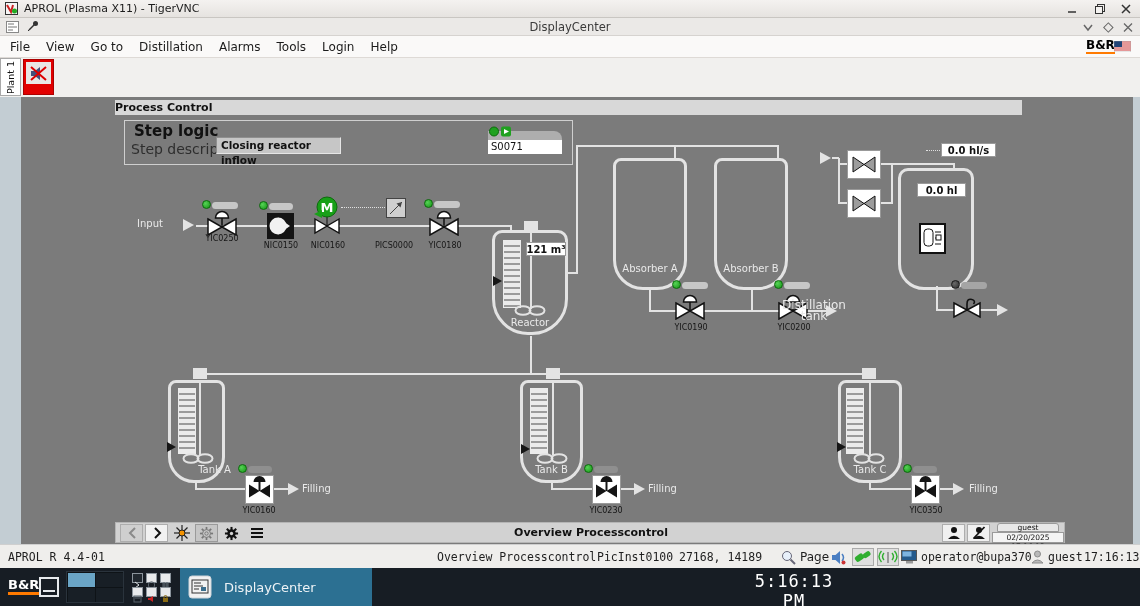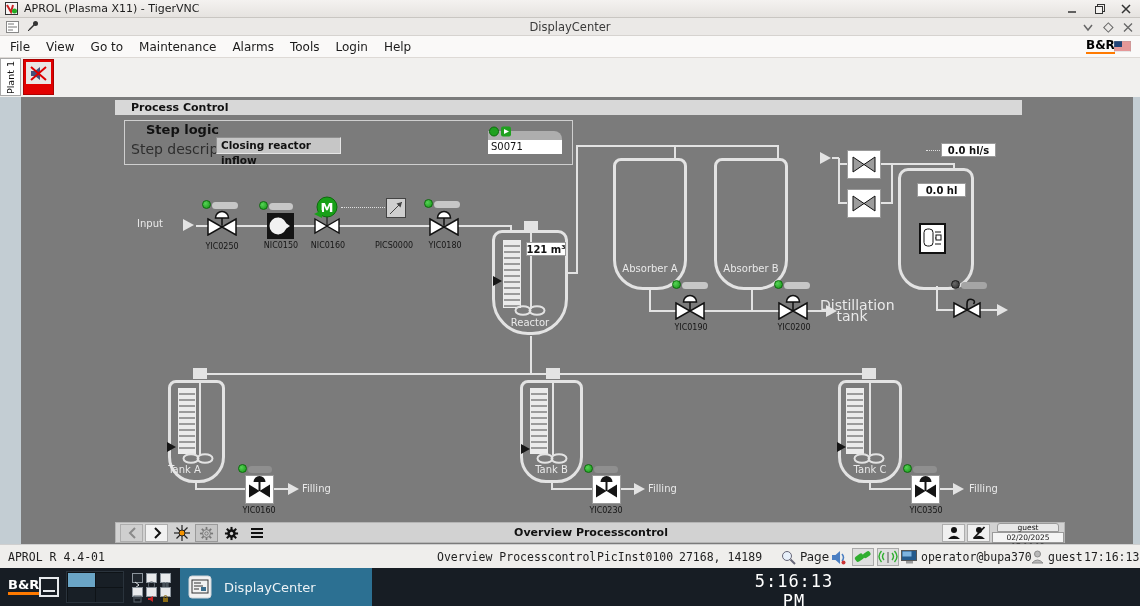--- a/index.html
+++ b/index.html
@@ -77,21 +77,21 @@
     </svg>
   <svg class="a" style="left:1122px;top:4px" width="12" height="11">
       <path d="M2 1.5 L10 9.5 M10 1.5 L2 9.5" stroke="#666" stroke-width="1.3"></path>
     </svg>
 </div>
 
 <div class="a menubar">
   <span>File</span>
   <span>View</span>
   <span>Go to</span>
-  <span>Maintenance</span>
+  <span>Distillation</span>
   <span>Alarms</span>
   <span>Tools</span>
   <span>Login</span>
   <span>Help</span>
   <span class="a" style="left:1086px;top:3px;font-weight:bold;font-size:12px;color:#000;border-bottom:2px solid #ff7a00;line-height:13px">B&amp;R</span>
   <svg class="a" style="left:1114px;top:5px" width="17" height="11">
       <rect width="17" height="11" fill="#fff"></rect>
       <path d="M0 1 h17 M0 3 h17 M0 5 h17 M0 7 h17 M0 9 h17" stroke="#c33" stroke-width="1.2"></path>
       <rect width="8" height="6" fill="#224477"></rect>
       <rect width="17" height="11" fill="none" stroke="#999" stroke-width="0.5"></rect>
@@ -126,23 +126,23 @@
     <div class="ybadge" style="left:1030px;width:48px"><span>NA:</span>&nbsp;<span style="color:#e10000">78</span></div>
   </div>
 </div>
 
 <div class="a strip" style="left:0;top:97px;width:21px;height:447px"></div>
 <div class="a strip" style="left:1133px;top:97px;width:7px;height:447px"></div>
 <div class="a hmibg"></div>
 
 <div class="a" style="left:0;top:0;width:1140px;height:606px;pointer-events:none">
 
-  <div class="a" style="left:115px;top:100px;width:907px;height:15px;background:#d8d8d8;font-size:11px;font-weight:bold;color:#111;line-height:15px;padding-left:16px">Process Control</div>
+  <div class="a" style="left:115px;top:100px;width:907px;height:15px;background:#d8d8d8;font-size:11px;font-weight:bold;color:#111;line-height:15px;padding-left:0">Process Control</div>
   <div class="a" style="left:124px;top:120px;width:449px;height:45px;border:1px solid #cfcfcf">
-    <span class="a" style="left:21px;top:1px;font-size:13px;font-weight:bold;color:#111">Step logic</span>
+    <span class="a" style="left:9px;top:1px;font-size:15px;font-weight:bold;color:#111">Step logic</span>
     <span class="a" style="left:6px;top:20px;font-size:14px;color:#2e2e2e">Step description</span>
     <span class="a" style="left:91px;top:16px;width:125px;height:17px;background:#c6c6c6;border:1px solid #8f8f8f;border-right-color:#e6e6e6;border-bottom-color:#e6e6e6;font-size:10.5px;font-weight:bold;color:#111;line-height:15px;padding-left:4px">Closing reactor inflow</span>
     <span class="a" style="left:363px;top:10px;width:74px;height:10px;background:#aeaeae;border-radius:0 8px 0 0"></span>
     <svg class="a" style="left:364px;top:5px;z-index:2" width="24" height="11">
         <circle cx="5" cy="5.5" r="4.5" fill="#1fa11f" stroke="#0b6b0b"></circle>
         <rect x="12" y="0.5" width="10" height="10" rx="2" fill="#1fa11f"></rect>
         <path d="M15 3 L20 5.5 L15 8 Z" fill="#fff"></path>
       </svg>
     <span class="a" style="left:363px;top:19px;width:74px;height:14px;background:#fff;font-size:10px;color:#111;line-height:14px;padding-left:3px;pointer-events:auto">S0071</span>
   </div>
@@ -154,21 +154,21 @@
   <span class="p" style="left:510px;top:225px;width:2px;height:8px"></span>
 
   <span class="led" style="left:202px;top:200px"></span>
   <span class="bar" style="left:212px;top:202px;width:26px"></span>
   <svg class="a" style="left:206px;top:209px;pointer-events:auto" width="32" height="27" viewBox="0 0 32 27">
       <line x1="16" y1="9" x2="16" y2="18" stroke="#111" stroke-width="1.5"></line>
       <path d="M9.5 9 A6.5 6.5 0 0 1 22.5 9 Z" fill="#fff" stroke="#111" stroke-width="1.5"></path>
       <path d="M2 10 L16 18 L2 26 Z" fill="#fff" stroke="#111" stroke-width="1.5"></path>
       <path d="M30 10 L16 18 L30 26 Z" fill="#fff" stroke="#111" stroke-width="1.5"></path>
     </svg>
-  <span class="dev" style="left:192px;top:242px;width:60px">YIC0250</span>
+  <span class="dev" style="left:192px;top:234px;width:60px">YIC0250</span>
 
   <span class="led" style="left:259px;top:201px"></span>
   <span class="bar" style="left:269px;top:203px;width:24px"></span>
   <svg class="a" style="left:267px;top:213px;pointer-events:auto" width="27" height="26" viewBox="0 0 27 26">
       <rect width="27" height="26" fill="#141414"></rect>
       <circle cx="11" cy="13" r="8.5" fill="#f2f2f2"></circle>
       <path d="M11 4.5 L23 13 L11 21.5 Z" fill="#f2f2f2"></path>
     </svg>
   <span class="dev" style="left:251px;top:241px;width:60px">NIC0150</span>
 
@@ -237,21 +237,21 @@
     </svg>
   <span class="dev" style="left:661px;top:323px;width:60px">YIC0190</span>
   <svg class="a" style="left:777px;top:293px;pointer-events:auto" width="32" height="27" viewBox="0 0 32 27">
       <line x1="16" y1="9" x2="16" y2="18" stroke="#111" stroke-width="1.5"></line>
       <path d="M9.5 9 A6.5 6.5 0 0 1 22.5 9 Z" fill="#fff" stroke="#111" stroke-width="1.5"></path>
       <path d="M2 10 L16 18 L2 26 Z" fill="#fff" stroke="#111" stroke-width="1.5"></path>
       <path d="M30 10 L16 18 L30 26 Z" fill="#fff" stroke="#111" stroke-width="1.5"></path>
     </svg>
   <span class="dev" style="left:764px;top:323px;width:60px">YIC0200</span>
   <span class="ar" style="left:826px;top:305px"></span>
-  <span class="lbl" style="left:820px;top:300px;width:64px;font-size:14px">Distillation tank</span>
+  <span class="lbl" style="left:782px;top:300px;width:64px;font-size:12px">Distillation tank</span>
 
   <span class="ar" style="left:820px;top:152px"></span>
   <span class="p" style="left:832px;top:157px;width:7px;height:2px"></span>
   <span class="p" style="left:838px;top:158px;width:2px;height:46px"></span>
   <span class="p" style="left:840px;top:163px;width:7px;height:2px"></span>
   <span class="p" style="left:840px;top:202px;width:7px;height:2px"></span>
   <svg class="a" style="left:847px;top:150px;pointer-events:auto" width="34" height="29" viewBox="0 0 34 29">
       <rect x="0.5" y="0.5" width="33" height="28" fill="#fff" stroke="#999"></rect>
       <path d="M6 7 L17 14.5 L6 22 Z" fill="#9c9c9c" stroke="#111"></path>
       <path d="M28 7 L17 14.5 L28 22 Z" fill="#9c9c9c" stroke="#111"></path>
@@ -295,21 +295,21 @@
   <span class="noz" style="left:862px;top:368px;width:14px;height:11px"></span>
 
   <div class="vessel" style="left:168px;top:380px;width:57px;height:103px;border-radius:8px 8px 26px 26px"></div>
   <span class="p" style="left:199px;top:383px;width:2px;height:72px"></span>
   <div class="gauge" style="left:178px;top:388px;width:18px;height:66px"></div>
   <span class="ptr" style="left:167px;top:442px"></span>
   <svg class="a" style="left:182px;top:453px" width="32" height="11">
       <ellipse cx="9" cy="5.5" rx="7.5" ry="4.3" fill="none" stroke="#e3e3e3" stroke-width="2"></ellipse>
       <ellipse cx="23" cy="5.5" rx="7.5" ry="4.3" fill="none" stroke="#e3e3e3" stroke-width="2"></ellipse>
     </svg>
-  <span class="lbl" style="left:156px;top:464px;width:57px">Tank A</span>
+  <span class="lbl" style="left:186px;top:464px;width:57px">Tank A</span>
   <span class="p" style="left:195px;top:481px;width:2px;height:9px"></span>
   <span class="p" style="left:195px;top:488px;width:51px;height:2px"></span>
   <span class="led" style="left:238px;top:464px"></span>
   <span class="bar d" style="left:248px;top:466px;width:24px"></span>
   <svg class="a" style="left:245px;top:475px;pointer-events:auto" width="29" height="29" viewBox="0 0 29 29">
       <rect x="0.5" y="0.5" width="28" height="28" fill="#fff" stroke="#999"></rect>
       <path d="M8.5 7 A6 6 0 0 1 20.5 7 Z" fill="#141414"></path>
       <line x1="14.5" y1="7" x2="14.5" y2="16" stroke="#141414" stroke-width="2"></line>
       <path d="M4 9.5 L14.5 16 L4 22.5 Z" fill="#141414"></path>
       <path d="M25 9.5 L14.5 16 L25 22.5 Z" fill="#141414"></path>

